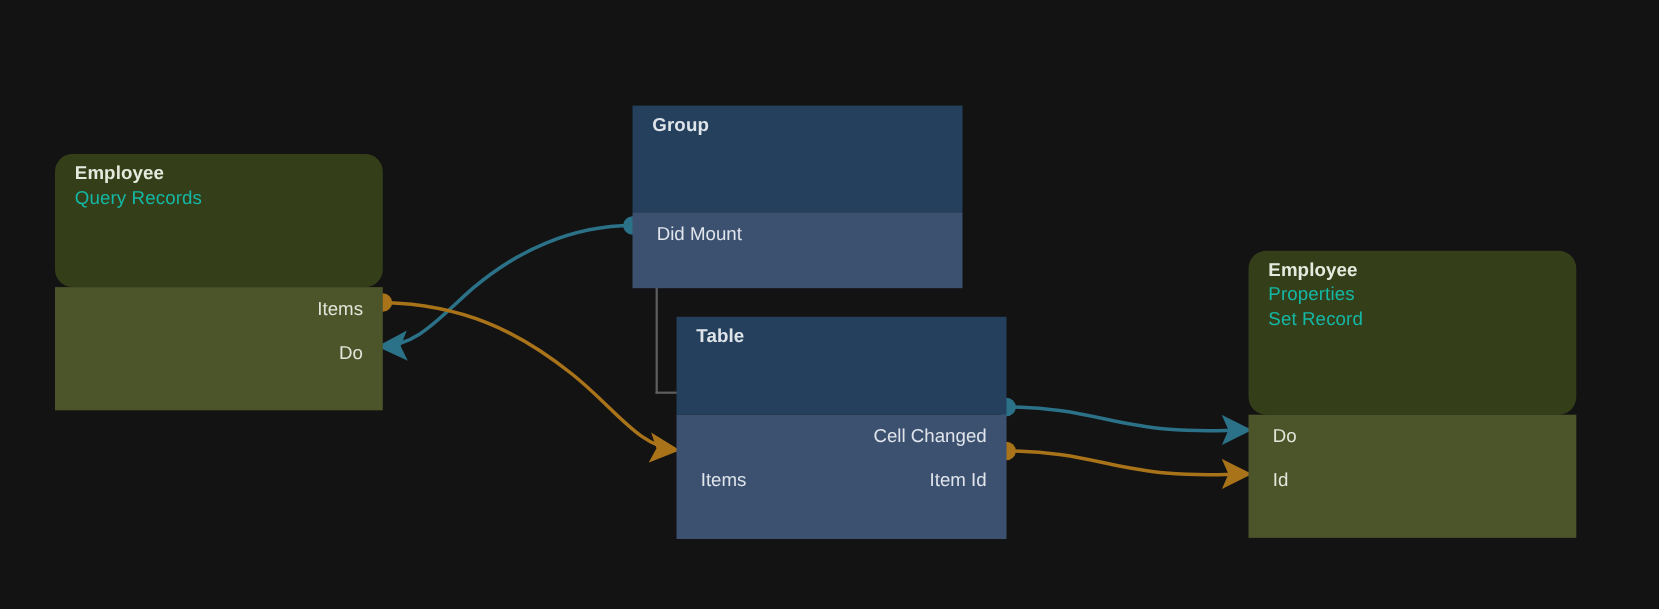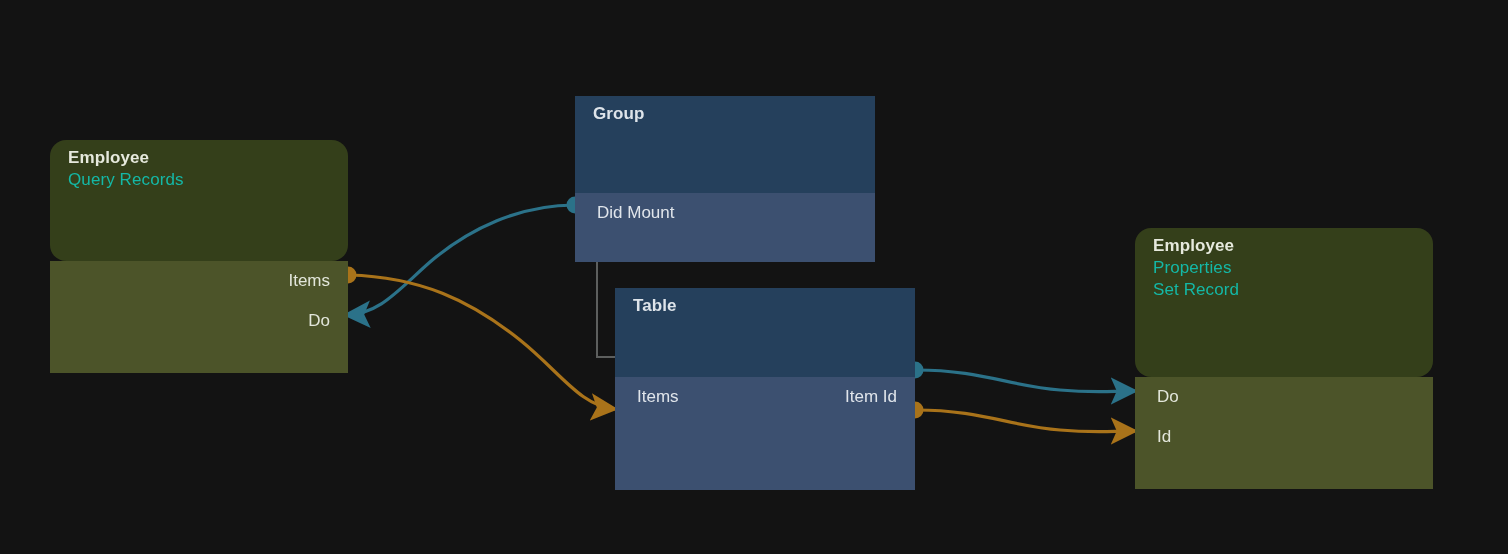--- a/index.html
+++ b/index.html
@@ -175,20 +175,23 @@
       </div>
     </div>
   </div>
 
   <div class="node blue" id="node-table">
     <div class="node-header">
       <div class="node-title">Table</div>
     </div>
     <div class="node-body">
       <div class="port-row">
+        <span class="port-label right">Cell Changed</span>
+      </div>
+      <div class="port-row">
         <span class="port-label left">Items</span>
         <span class="port-label right">Item Id</span>
       </div>
     </div>
   </div>
 
   <div class="node green" id="node-employee-set">
     <div class="node-header">
       <div class="node-title">Employee</div>
       <div class="node-subtitle">Properties</div>

